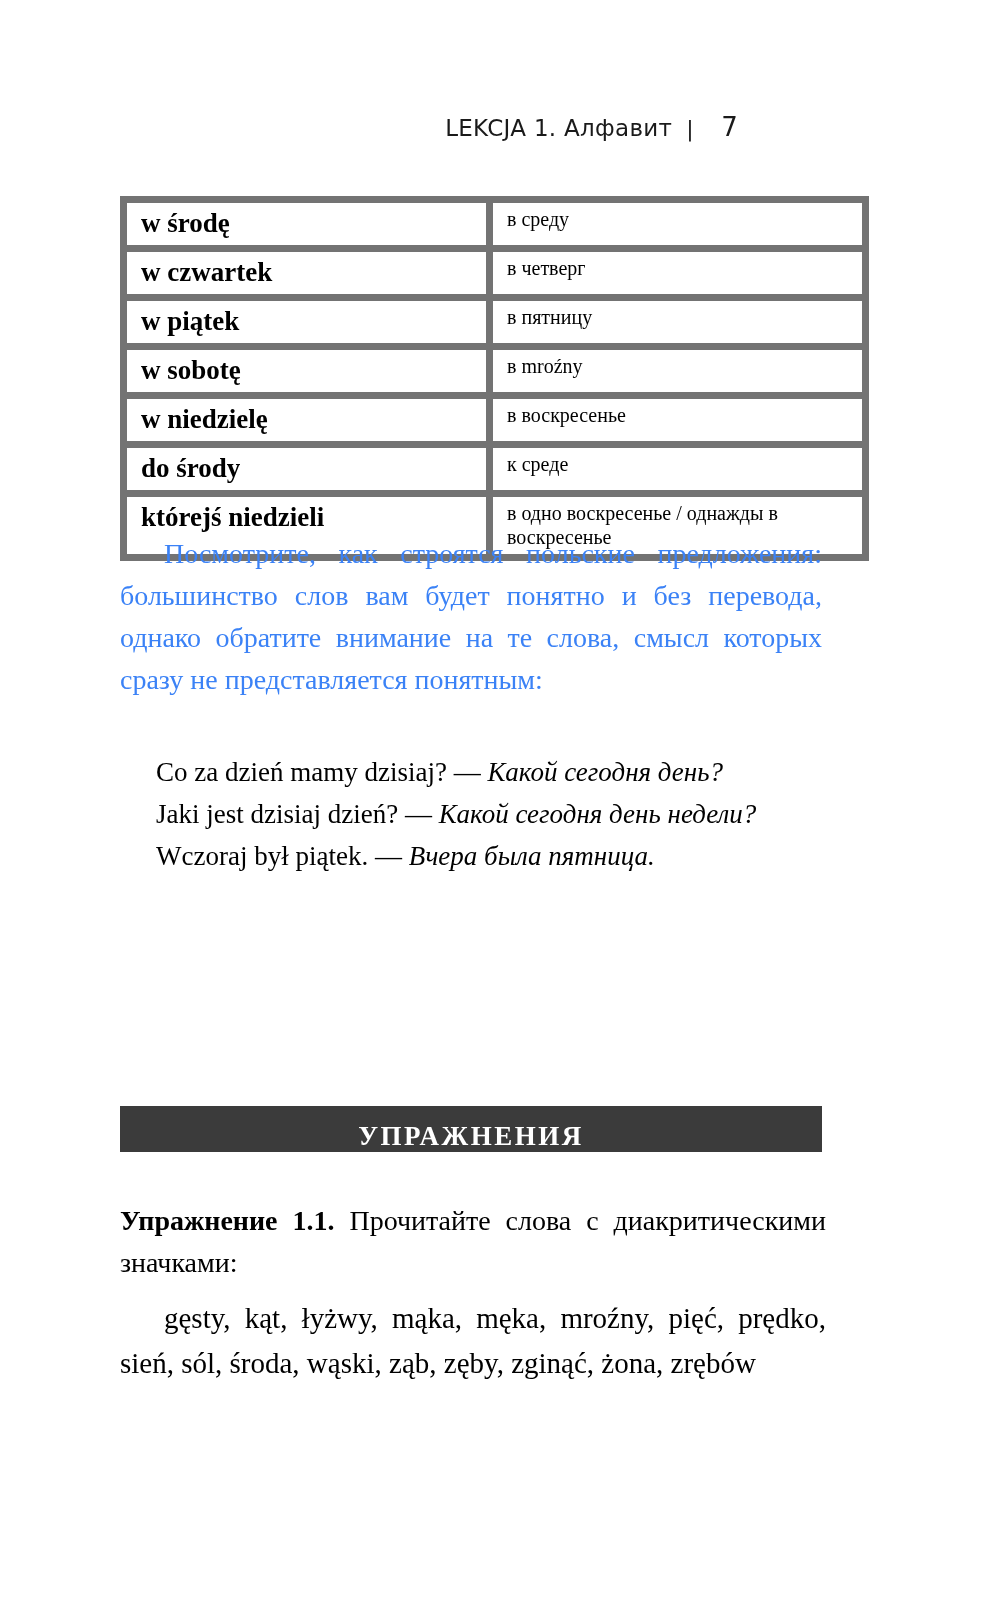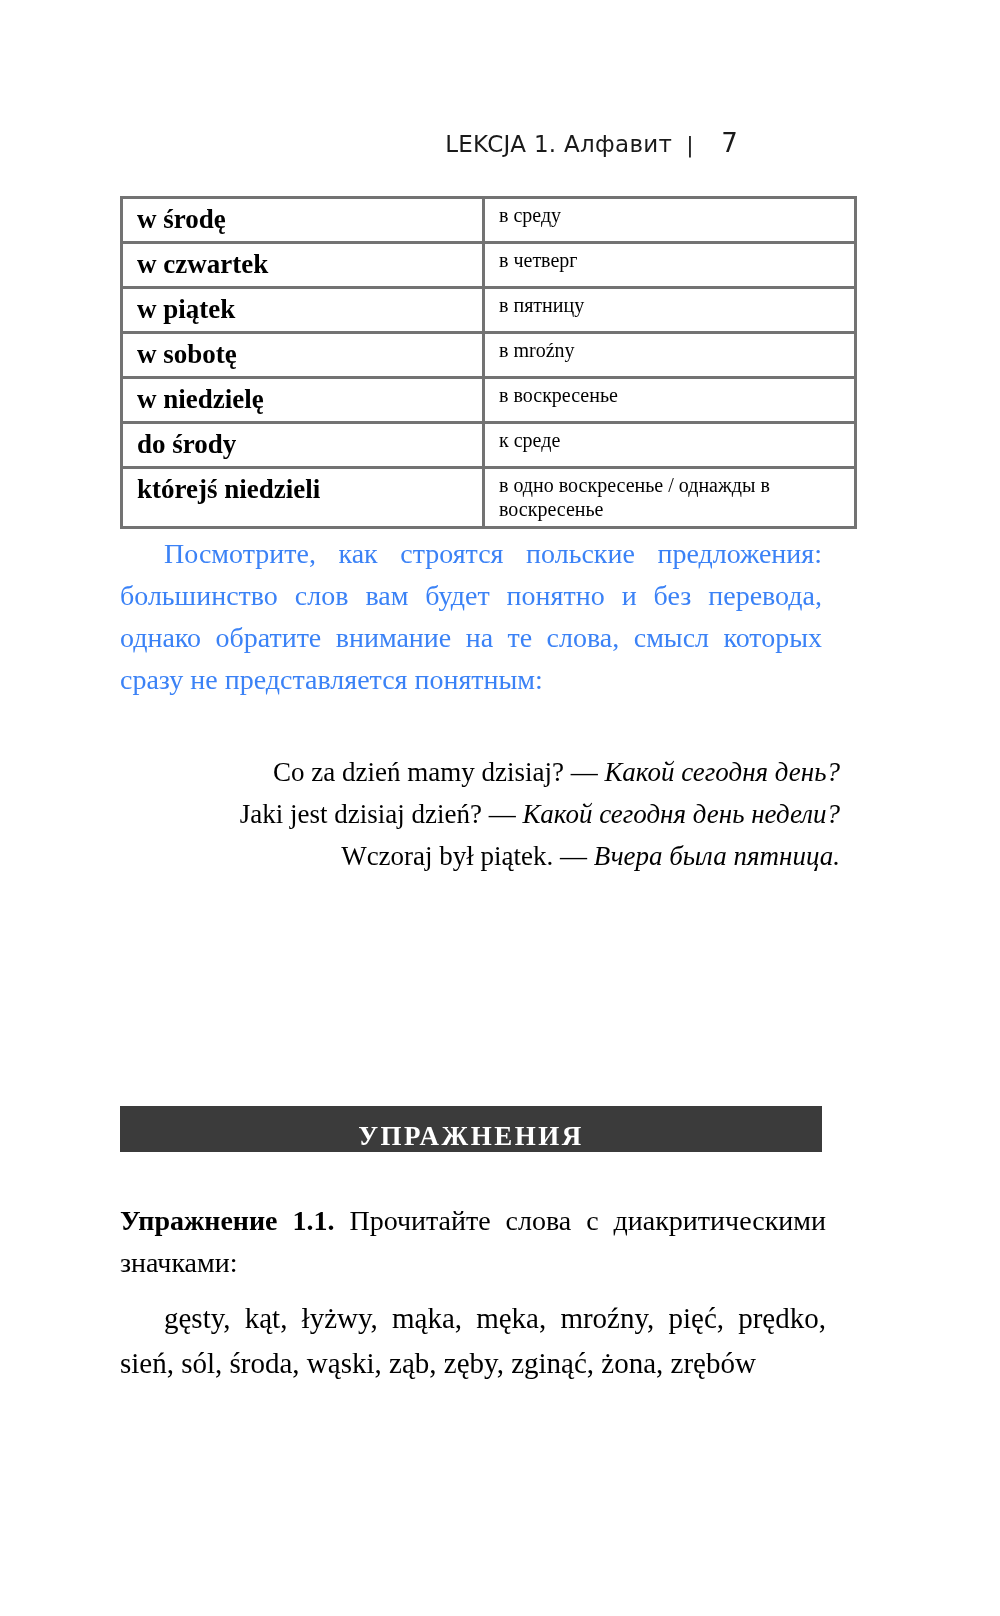--- a/index.html
+++ b/index.html
@@ -19,21 +19,21 @@
     position: absolute;
     left: 0;
     top: 0;
     width: 1000px;
     height: 1616px;
   }
   
   .header {
     position: absolute;
     left: 0;
-    top: 128px;
+    top: 112px;
     width: 916px;
     text-align: right;
     padding-right: 178px;
     box-sizing: border-box;
     font-family: "DejaVu Sans", sans-serif;
     font-size: 23px;
     letter-spacing: 0.3px;
     color: #1a1a1a;
   }
   .header .sep {
@@ -50,21 +50,21 @@
   
   .vocab-table {
     position: absolute;
     left: 120px;
     top: 196px;
     width: 700px;
     border-collapse: collapse;
     table-layout: fixed;
   }
   .vocab-table td {
-    border: 3px solid #737373;
+    border: 7px solid #737373;
     padding: 4px 0 5px 14px;
     vertical-align: top;
     line-height: 1.22;
   }
   .vocab-table td.pl {
     width: 345px;
     font-weight: bold;
     font-size: 27px;
   }
   .vocab-table td.ru {
@@ -84,21 +84,20 @@
     color: #3b82f6;
   }
   
   .examples {
     position: absolute;
     left: 120px;
     top: 752px;
     width: 720px;
     font-size: 27px;
     line-height: 1.55;
-    text-align: right;
   }
   .examples .line {
     text-indent: 36px;
     white-space: normal;
   }
   .examples i {
     font-style: italic;
   }
   
   .banner {

